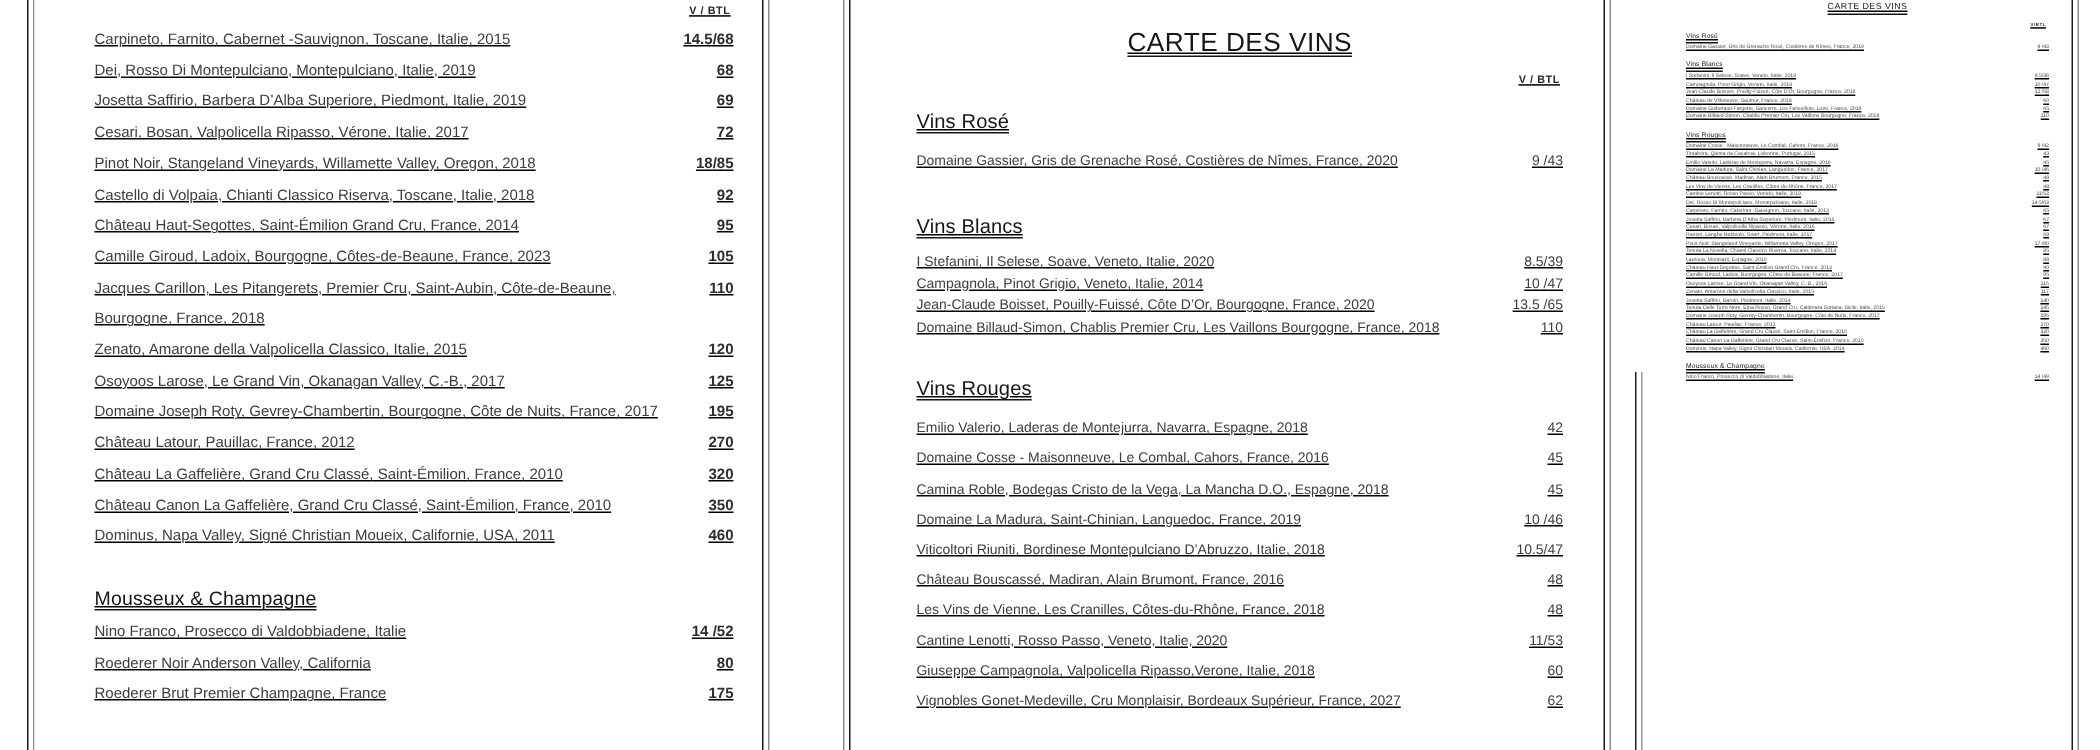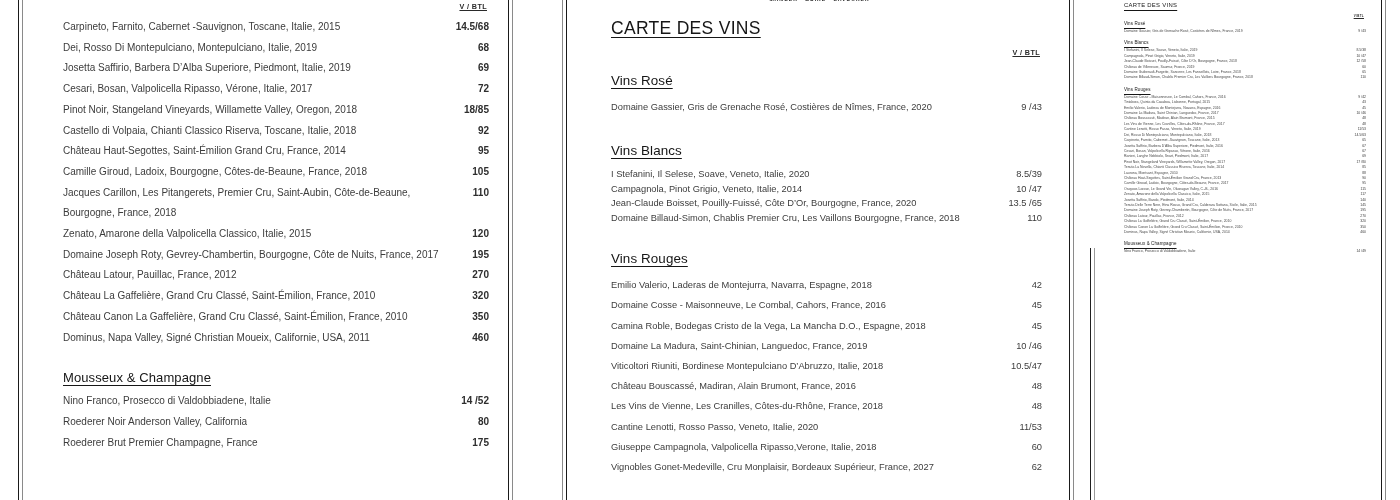--- a/index.html
+++ b/index.html
@@ -25,20 +25,21 @@
     background: #1a1a1a;
   }
   .rule.thin { background: #8a8a8a; width: 1px; }
 
   
   .page {
     position: absolute;
     top: 0;
     background: #ffffff;
     overflow: hidden;
+    text-decoration: underline;
   }
 
   
   #page-left { left: 23px; width: 484px; height: 500px; }
   #page-left .inner { padding: 0 18px 0 40px; }
 
   
   #page-center { left: 571px; width: 497px; height: 500px; }
   #page-center .inner { padding: 0 26px 0 40px; }
 
@@ -62,20 +63,21 @@
   
   .doc-title {
     font-size: 17.5px;
     font-weight: normal;
     color: #161616;
     text-decoration: underline;
     text-underline-offset: 3px;
     letter-spacing: .3px;
     margin: 0;
     padding-top: 18px;
+    text-align: center;
   }
   .vbtl {
     text-align: right;
     font-size: 7.2px;
     font-weight: bold;
     color: #2a2a2a;
     text-decoration: underline;
     letter-spacing: .4px;
     padding-right: 2px;
   }
@@ -188,30 +190,34 @@
           </div>
           <div class="row">
             <span class="nm">Castello di Volpaia, Chianti Classico Riserva, Toscane, Italie, 2018</span>
             <span class="pr">92</span>
           </div>
           <div class="row">
             <span class="nm">Château Haut-Segottes, Saint-Émilion Grand Cru, France, 2014</span>
             <span class="pr">95</span>
           </div>
           <div class="row">
-            <span class="nm">Camille Giroud, Ladoix, Bourgogne, Côtes-de-Beaune, France, 2018</span>
+            <span class="nm">Camille Giroud, Ladoix, Bourgogne, Côtes-de-Beaune, France, 2023</span>
             <span class="pr">105</span>
           </div>
           <div class="row">
             <span class="nm">Jacques Carillon, Les Pitangerets, Premier Cru, Saint-Aubin, Côte-de-Beaune, Bourgogne, France, 2018</span>
             <span class="pr">110</span>
           </div>
           <div class="row">
             <span class="nm">Zenato, Amarone della Valpolicella Classico, Italie, 2015</span>
             <span class="pr">120</span>
+          </div>
+          <div class="row">
+            <span class="nm">Osoyoos Larose, Le Grand Vin, Okanagan Valley, C.-B., 2017</span>
+            <span class="pr">125</span>
           </div>
           <div class="row">
             <span class="nm">Domaine Joseph Roty, Gevrey-Chambertin, Bourgogne, Côte de Nuits, France, 2017</span>
             <span class="pr">195</span>
           </div>
           <div class="row">
             <span class="nm">Château Latour, Pauillac, France, 2012</span>
             <span class="pr">270</span>
           </div>
           <div class="row">

